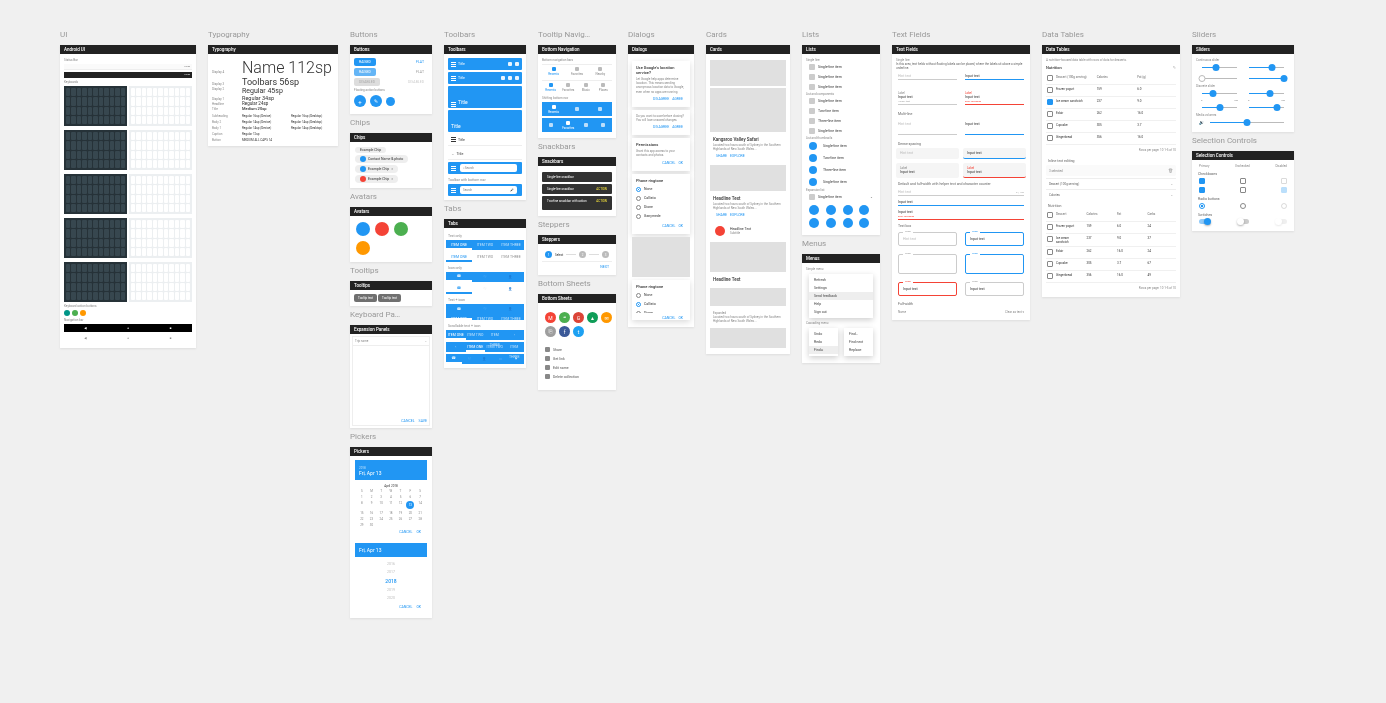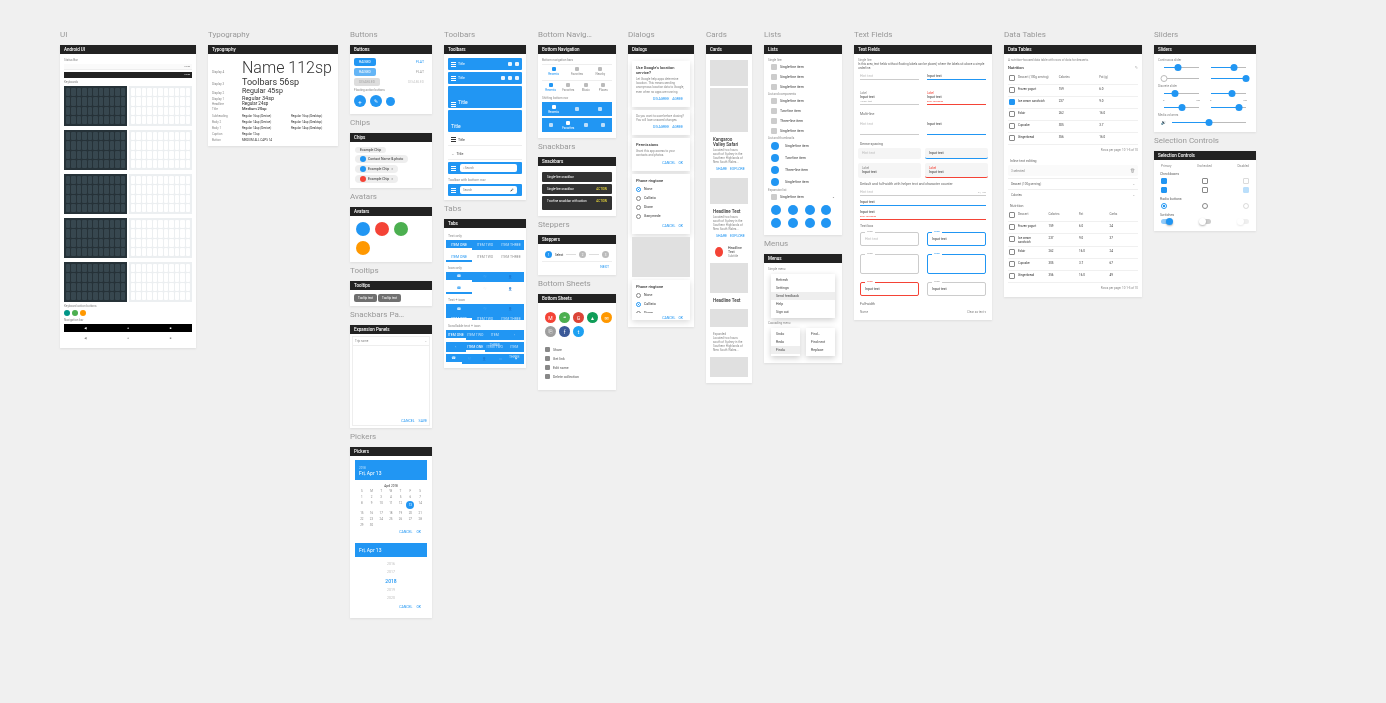--- a/index.html
+++ b/index.html
@@ -676,21 +676,21 @@
       <div class="dark-bar">Typography</div>
       <div class="pad">
         <div class="row" style="align-items:baseline;gap:6px">
             <span class="tiny" style="width:24px">Display 4</span>
             <span style="font-size:16px;font-weight:300">Name 112sp</span>
           </div>
         <div class="row" style="align-items:baseline;gap:6px">
             <span class="tiny" style="width:24px">Display 3</span>
             <span style="font-size:9px">Toolbars 56sp</span>
           </div>
-        <div class="row" style="align-items:flex-end;gap:6px">
+        <div class="row" style="align-items:flex-start;gap:6px">
             <span class="tiny" style="width:24px">Display 2</span>
             <span style="font-size:7px">Regular 45sp</span>
           </div>
         <div class="row" style="align-items:baseline;gap:6px">
             <span class="tiny" style="width:24px">Display 1</span>
             <span style="font-size:5.5px">Regular 34sp</span>
           </div>
         <div class="row" style="align-items:baseline;gap:6px">
             <span class="tiny" style="width:24px">Headline</span>
             <span style="font-size:4.5px">Regular 24sp</span>
@@ -779,21 +779,21 @@
       </div>
     </div>
     <div class="col-title">Tooltips</div>
     <div class="panel">
       <div class="dark-bar">Tooltips</div>
       <div class="pad">
         <span class="tooltip-bubble">Tooltip text</span>
         <span class="tooltip-bubble">Tooltip text</span>
       </div>
     </div>
-    <div class="col-title">Snackbars Pa…</div>
+    <div class="col-title">Keyboard Pa…</div>
     <div class="panel">
       <div class="dark-bar">Expansion Panels</div>
       <div class="exp-panel">
         <div class="hdr"><span>Trip name</span><span style="float:right">⌄</span></div>
         <div class="ftr actions-rt">
           <span>CANCEL</span>
           <span>SAVE</span>
         </div>
       </div>
     </div>
@@ -975,21 +975,21 @@
             <div class="t">♡</div>
             <div class="t">👤</div>
             <div class="t">⋯</div>
             <div class="t">⚑</div>
           </div>
       </div>
     </div>
   </div>
 
   <div class="col" style="width:78px">
-    <div class="col-title">Bottom Navig…</div>
+    <div class="col-title">Tooltip Navig…</div>
     <div class="panel">
       <div class="dark-bar">Bottom Navigation</div>
       <div class="pad">
         <div class="tiny">Bottom navigation bars</div>
         <div class="bnrow">
           <div class="bi active">
               <span class="ico"></span>
               <span>Recents</span>
             </div>
           <div class="bi">
@@ -1174,21 +1174,21 @@
                 <span class="r"></span>
                 <span>Dione</span>
               </div>
           </div>
           <div class="actions-rt"><span>CANCEL</span><span>OK</span></div>
         </div>
       </div>
     </div>
   </div>
 
-  <div class="col" style="width:46px">
+  <div class="col" style="width:84px">
     <div class="col-title">Cards</div>
     <div class="panel">
       <div class="dark-bar">Cards</div>
       <div class="pad">
         <div class="placeholder"></div>
         <div class="placeholder" style="height:44px"></div>
         <div class="card-text">
           <div class="ht">Kangaroo Valley Safari</div>
           <div class="st">Located two hours south of Sydney in the Southern Highlands of New South Wales...</div>
           <div class="actions-rt" style="text-align:left;padding:2px 0"><span>SHARE</span><span>EXPLORE</span></div>

